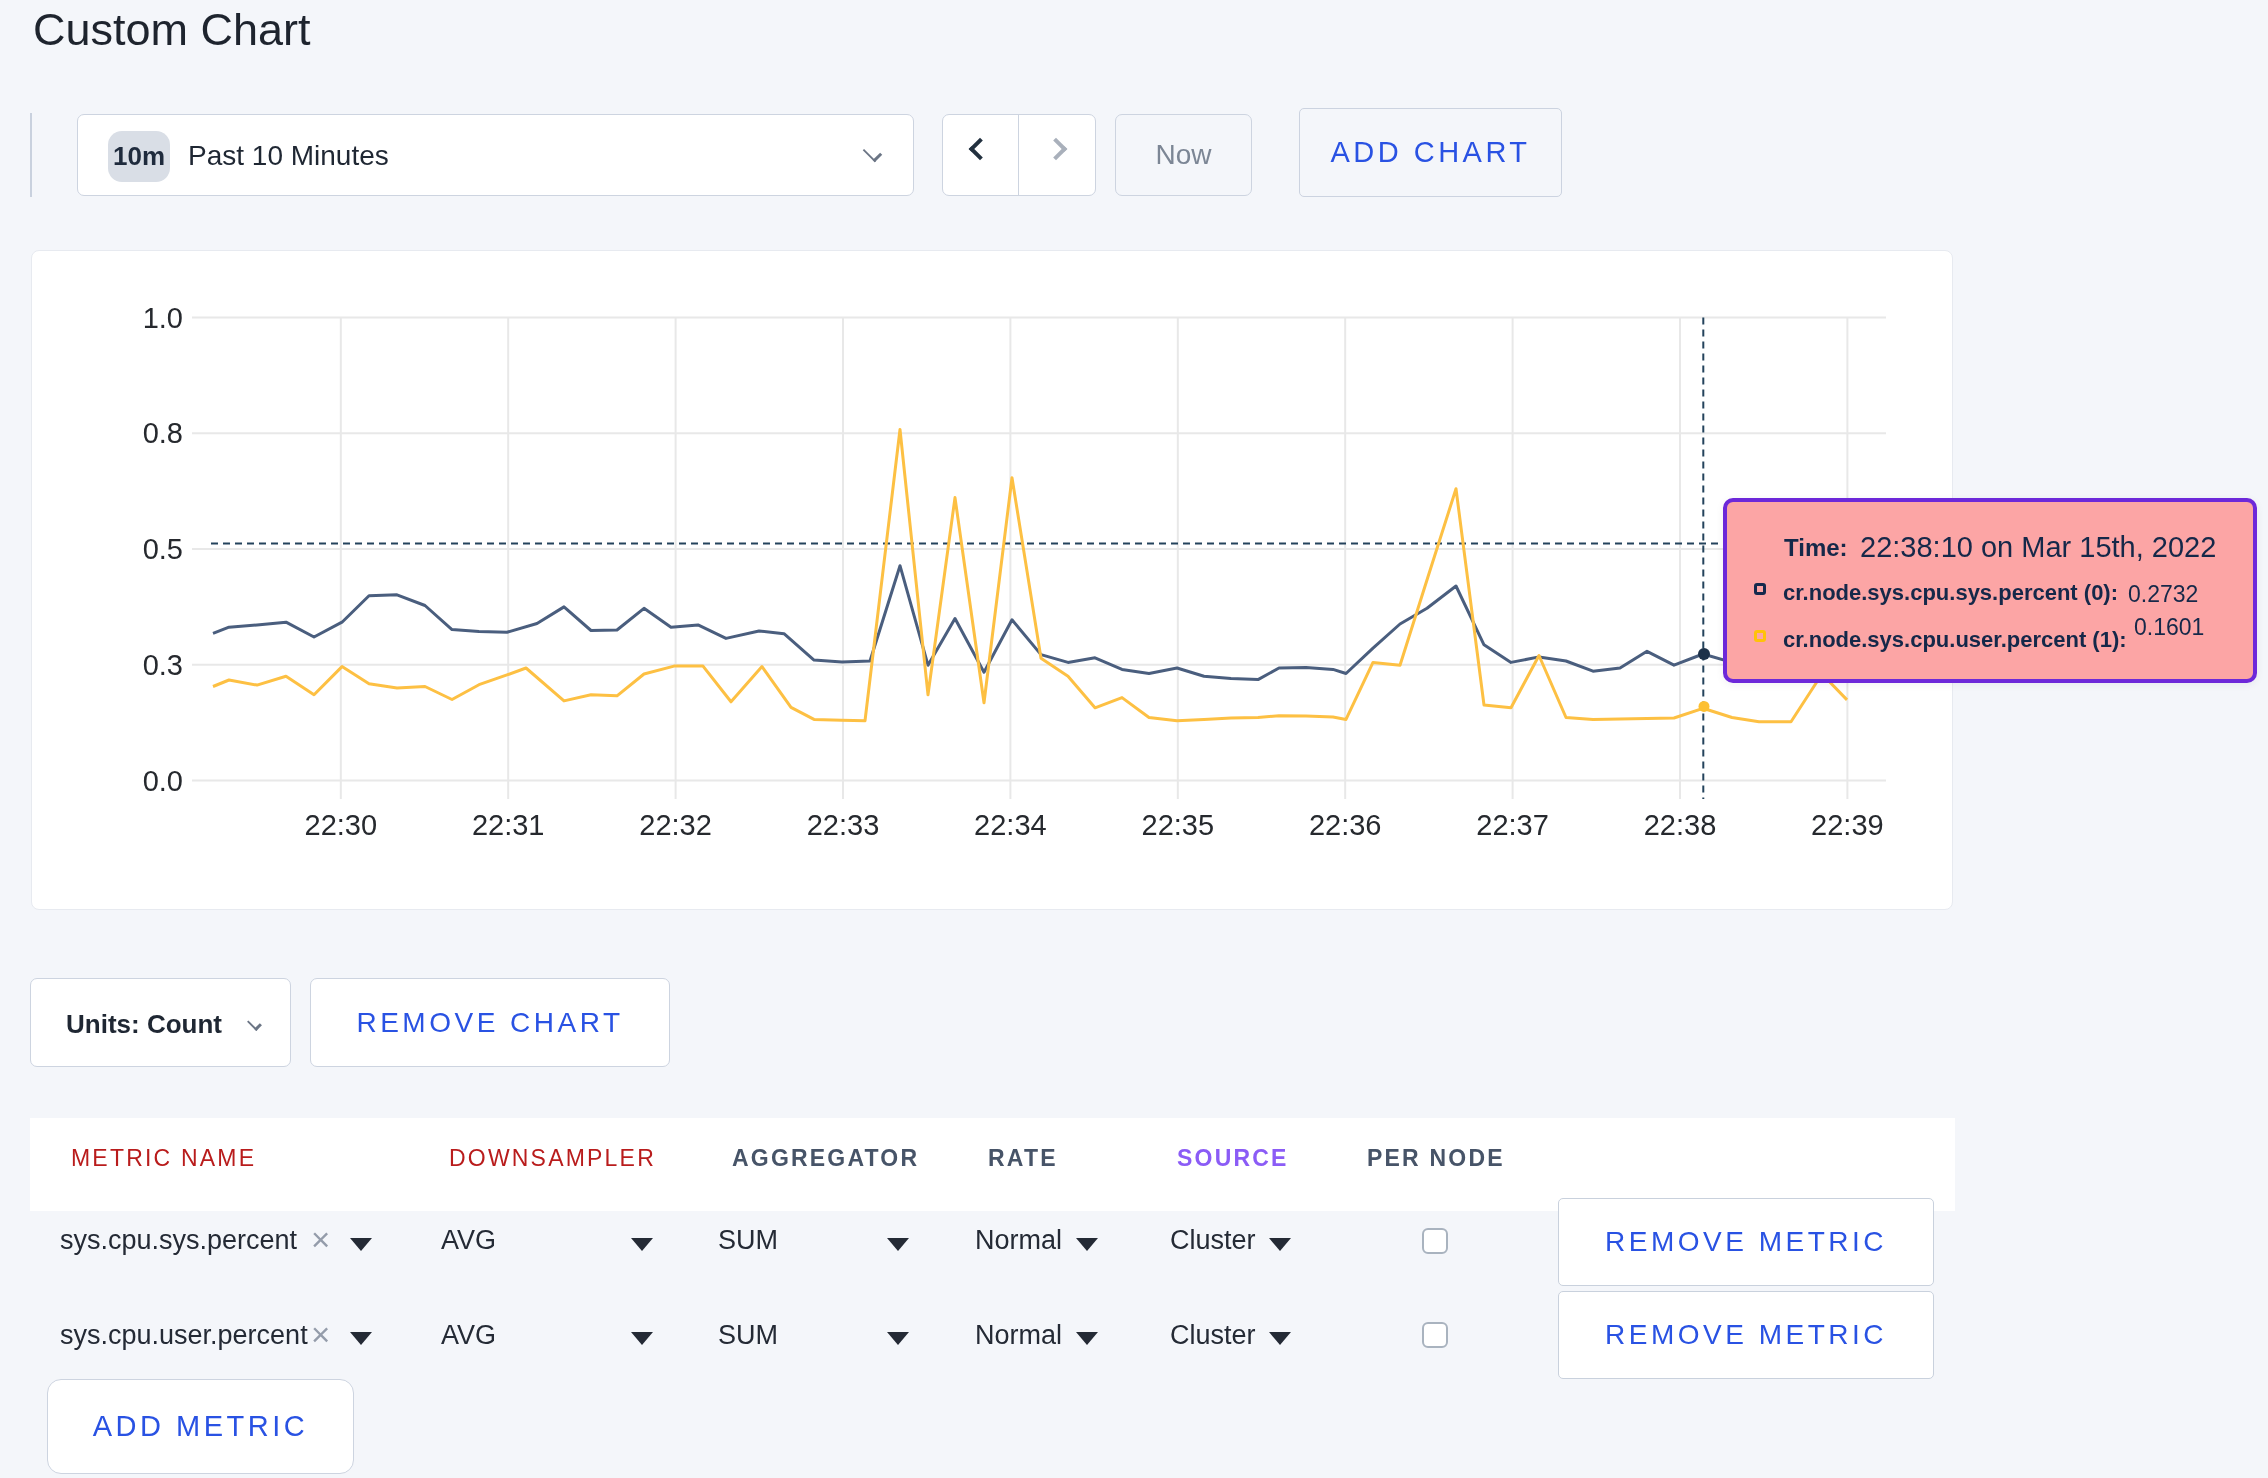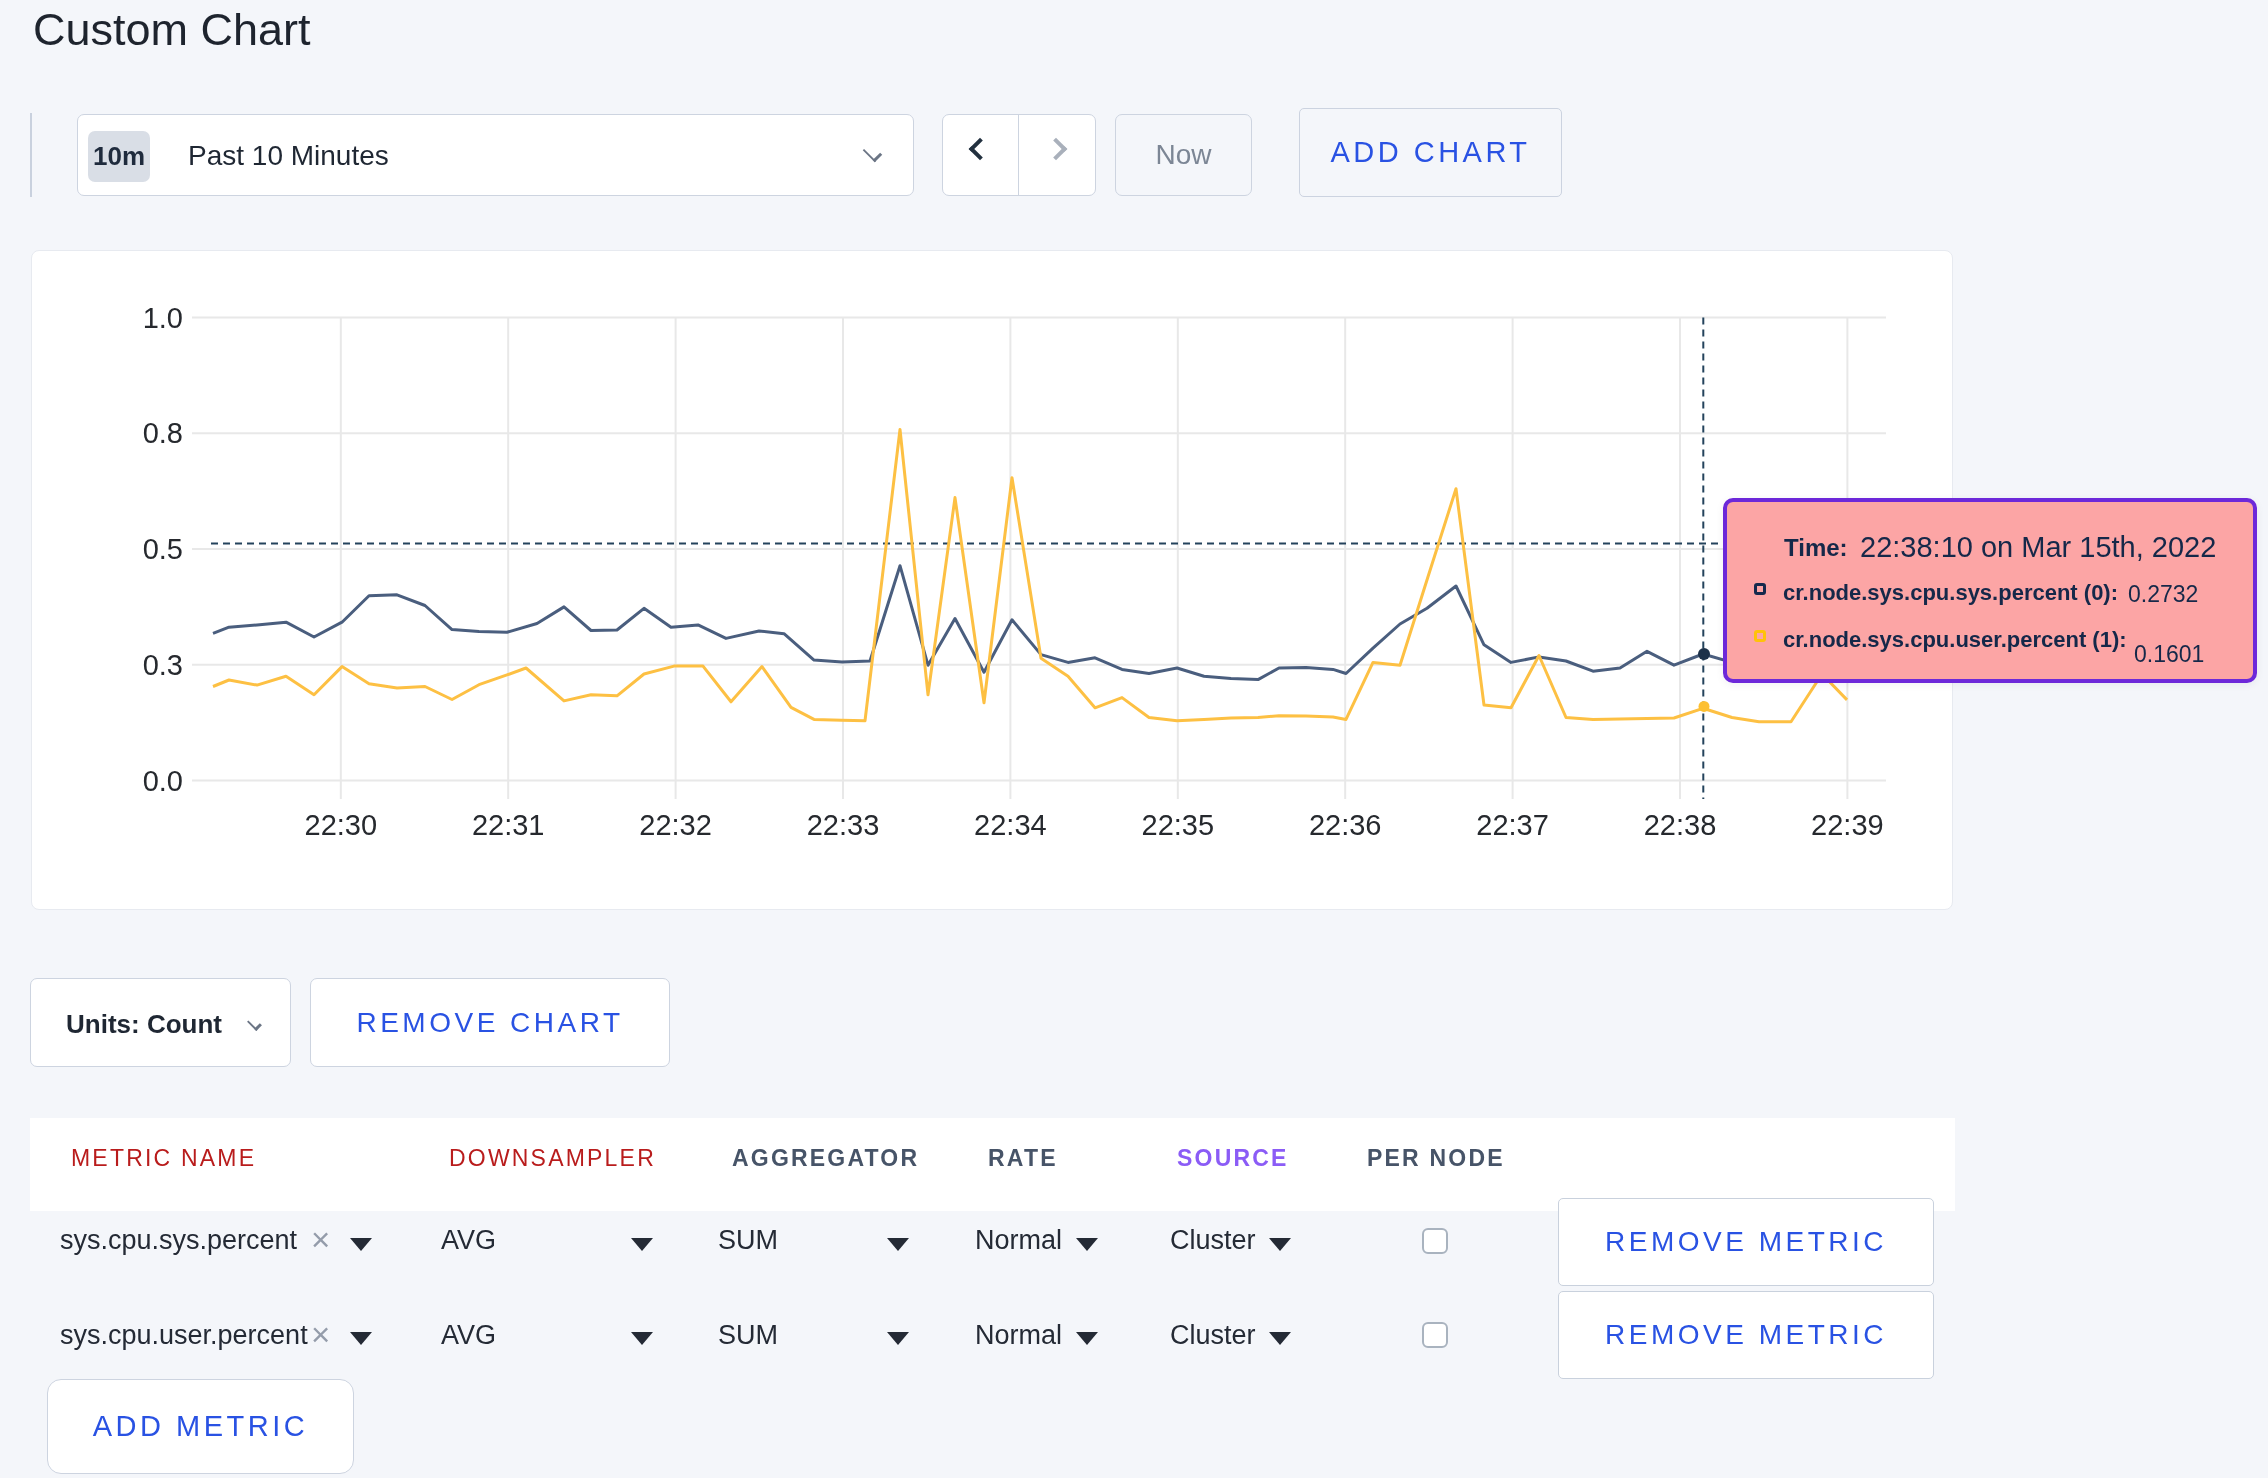--- a/index.html
+++ b/index.html
@@ -1,21 +1,21 @@
 <!DOCTYPE html>
 <html><head><meta charset="utf-8"><style>
 * {margin:0;padding:0;box-sizing:border-box}
 body {width:2268px;height:1478px;background:#f4f6fa;font-family:"Liberation Sans",sans-serif;position:relative;overflow:hidden}
 .btnblue {color:#2952e3;font-weight:500}
 </style></head><body>
 <div style="position:absolute;left:33px;top:4px;font-size:45px;font-weight:500;color:#1e242e">Custom Chart</div>
 
 <div style="position:absolute;left:30px;top:113px;width:2px;height:84px;background:#c9d1de"></div>
 <div style="position:absolute;left:77px;top:114px;width:837px;height:82px;background:#fff;border:1px solid #cdd4e0;border-radius:7px"></div>
-<div style="position:absolute;left:88px;top:131px;width:62px;height:51px;background:#d9dee6;border-radius:7px;display:flex;align-items:center;justify-content:center;font-size:26px;font-weight:bold;color:#1f2b3d">10m</div>
+<div style="position:absolute;left:108px;top:131px;width:62px;height:51px;background:#d9dee6;border-radius:14px;display:flex;align-items:center;justify-content:center;font-size:26px;font-weight:bold;color:#1f2b3d">10m</div>
 <div style="position:absolute;left:188px;top:140px;font-size:28px;color:#1f2733">Past 10 Minutes</div>
 <div style="position:absolute;left:864px;top:144px;width:17px;height:17px;border-right:3px solid #6b7585;border-bottom:3px solid #6b7585;transform:rotate(45deg) scale(1,0.62);transform-origin:center"></div>
 
 <div style="position:absolute;left:942px;top:114px;width:154px;height:82px;background:#fff;border:1px solid #cdd4e0;border-radius:7px"></div>
 <div style="position:absolute;left:1018px;top:115px;width:1px;height:80px;background:#cdd4e0"></div>
 <div style="position:absolute;left:972px;top:141px;width:16px;height:16px;border-left:4px solid #22303f;border-bottom:4px solid #22303f;transform:rotate(45deg)"></div>
 <div style="position:absolute;left:1048px;top:141px;width:16px;height:16px;border-right:4px solid #a9b0bb;border-top:4px solid #a9b0bb;transform:rotate(45deg)"></div>
 
 <div style="position:absolute;left:1115px;top:114px;width:137px;height:82px;border:1px solid #cdd4e0;border-radius:7px;display:flex;align-items:center;justify-content:center;font-size:28px;color:#7c8695">Now</div>
 <div style="position:absolute;left:1299px;top:108px;width:263px;height:89px;border:1px solid #ccd3e0;border-radius:5px;display:flex;align-items:center;justify-content:center;font-size:29px;letter-spacing:3.5px" class="btnblue">ADD CHART</div>
@@ -62,21 +62,21 @@
 </div>
 
 <div style="position:absolute;left:1723px;top:498px;width:534px;height:185px;background:#fca5a5;border:4px solid #6d28d9;border-radius:10px;box-shadow:0 2px 8px rgba(20,30,60,.06)">
   <div style="position:absolute;left:57px;top:32px;font-size:24px;color:#152849"><b>Time:</b></div>
   <div style="position:absolute;left:133px;top:29px;font-size:29px;color:#152849">22:38:10 on Mar 15th, 2022</div>
   <div style="position:absolute;left:27px;top:81px;width:12px;height:12px;border:3.5px solid #15294d;border-radius:3px"></div>
   <div style="position:absolute;left:56px;top:78px;font-size:22px;font-weight:bold;color:#152849">cr.node.sys.cpu.sys.percent (0):</div>
   <div style="position:absolute;left:401px;top:79px;font-size:23px;color:#152849">0.2732</div>
   <div style="position:absolute;left:27px;top:128px;width:12px;height:12px;border:3.5px solid #ffc20a;border-radius:3px"></div>
   <div style="position:absolute;left:56px;top:125px;font-size:22px;font-weight:bold;color:#152849">cr.node.sys.cpu.user.percent (1):</div>
-  <div style="position:absolute;left:407px;top:139px;font-size:23px;color:#152849">0.1601</div>
+  <div style="position:absolute;left:407px;top:112px;font-size:23px;color:#152849">0.1601</div>
 </div>
 
 <div style="position:absolute;left:30px;top:978px;width:261px;height:89px;background:#fff;border:1px solid #cdd4e0;border-radius:7px"></div>
 <div style="position:absolute;left:66px;top:1009px;font-size:26px;font-weight:bold;color:#1f2733">Units: Count</div>
 <div style="position:absolute;left:248px;top:1017px;width:13px;height:13px;border-right:3px solid #6b7585;border-bottom:3px solid #6b7585;transform:rotate(45deg) scale(1,0.62);transform-origin:center"></div>
 <div style="position:absolute;left:310px;top:978px;width:360px;height:89px;background:#fff;border:1px solid #cdd4e0;border-radius:7px;display:flex;align-items:center;justify-content:center;font-size:28px;letter-spacing:3.5px" class="btnblue">REMOVE CHART</div>
 
 <div style="position:absolute;left:30px;top:1118px;width:1925px;height:93px;background:#fff"></div>
 <div style="position:absolute;left:71px;top:1145px;font-size:23px;font-weight:normal;letter-spacing:2.2px;color:#b91c1c">METRIC NAME</div>
 <div style="position:absolute;left:449px;top:1145px;font-size:23px;font-weight:normal;letter-spacing:2.2px;color:#b91c1c">DOWNSAMPLER</div>

